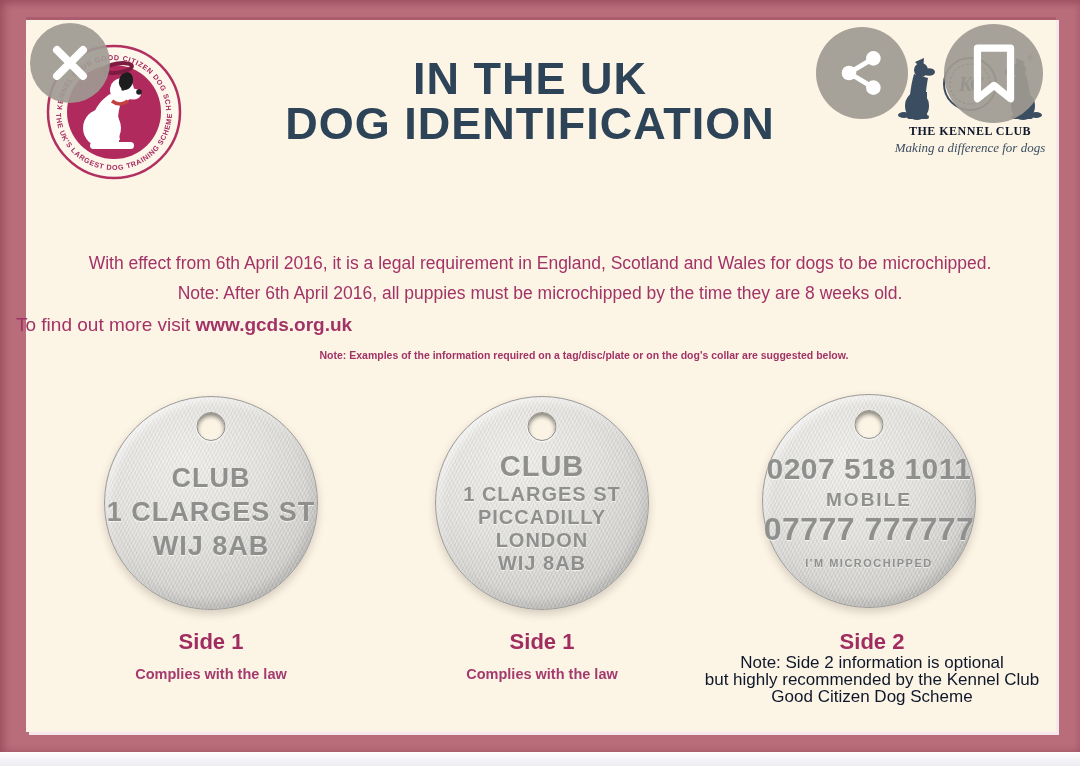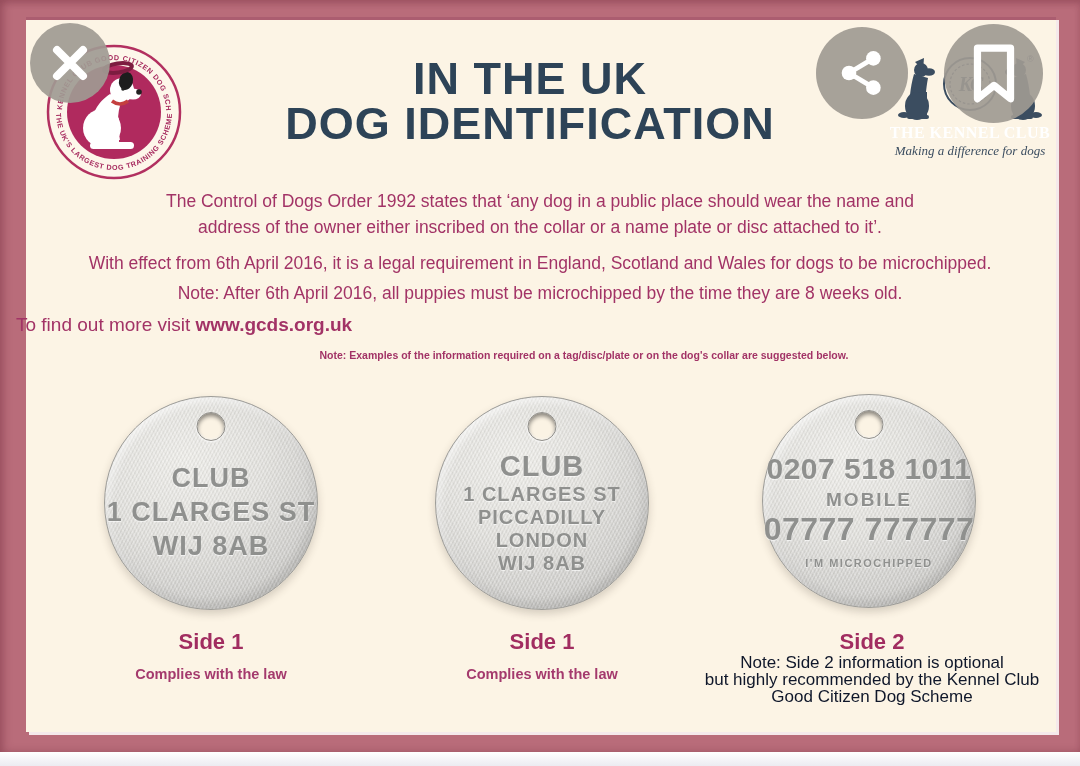--- a/index.html
+++ b/index.html
@@ -24,21 +24,21 @@
   .gcds { position:absolute; left:46px; top:44px; width:136px; height:136px; }
   
   .title {
     position:absolute; left:230px; top:56px; width:600px; text-align:center;
     color:#2d4357; font-weight:700; font-size:45px; line-height:45px; letter-spacing:1px;
     white-space:nowrap;
   }
   
   .kc { position:absolute; left:876px; top:48px; width:188px; text-align:center; color:#3b4d60; }
   .kc svg { display:block; margin:0 auto; }
-  .kc-name { font-family:"Liberation Serif", serif; font-weight:700; font-size:16px; letter-spacing:.5px; margin-top:2px; color:#ffffff; white-space:nowrap;}
+  .kc-name { font-family:"Liberation Serif", serif; font-weight:700; font-size:12px; letter-spacing:.5px; margin-top:2px; color:#0f172a; white-space:nowrap;}
   .kc-tagline { font-family:"Liberation Serif", serif; font-style:italic; font-size:13px; margin-top:1px; color:#3b4d60; white-space:nowrap;}
   
   .crimson { color:#a23366; }
   .p1 { position:absolute; left:135px; top:188px; width:810px; text-align:center; font-size:17.5px; line-height:26px; }
   .p2 { position:absolute; left:0;  top:253px; width:1080px; text-align:center; font-size:17.5px; white-space:nowrap; }
   .p3 { position:absolute; left:0;  top:283px; width:1080px; text-align:center; font-size:17.5px; white-space:nowrap; }
   .find { position:absolute; left:16px; top:314px; width:1080px; font-size:19px; }
   .find .url { font-weight:700; }
   .exnote { position:absolute; left:0; top:349px; width:1080px; text-align:center; font-size:10.5px; font-weight:700; color:#a23366;padding-left:44px; }
   
@@ -154,21 +154,20 @@
         <use href="#kcdog" transform="translate(186,0) scale(-1,1)"></use>
         <circle cx="93" cy="36" r="26" fill="#fcf4e5" stroke="#3b4d60" stroke-width="2"></circle>
         <circle cx="93" cy="36" r="20" fill="none" stroke="#3b4d60" stroke-width="1.2" stroke-dasharray="2.5 2"></circle>
         <text x="93" y="43" text-anchor="middle" font-family="Liberation Serif, serif" font-style="italic" font-weight="bold" font-size="20" letter-spacing="-2" fill="#3b4d60">KC</text>
         <text x="150" y="14" font-size="9" fill="#3b4d60">®</text>
       </svg>
       <div class="kc-name">THE KENNEL CLUB</div>
       <div class="kc-tagline">Making a difference for dogs</div>
     </div>
 
-    <div class="p1 crimson">The Control of Dogs Order 1992 states that ‘any dog in a public place should wear the name and address of the owner either inscribed on the collar or a name plate or disc attached to it’.</div>
     <div class="p2 crimson">With effect from 6th April 2016, it is a legal requirement in England, Scotland and Wales for dogs to be microchipped.</div>
     <div class="p3 crimson">Note: After 6th April 2016, all puppies must be microchipped by the time they are 8 weeks old.</div>
     <div class="find crimson">
       <span>To find out more visit </span><span class="url">www.gcds.org.uk</span>
     </div>
     <div class="exnote">Note: Examples of the information required on a tag/disc/plate or on the dog's collar are suggested below.</div>
 
     <div class="tag tag1">
       <div class="hole"></div>
       <div class="tag-text">

